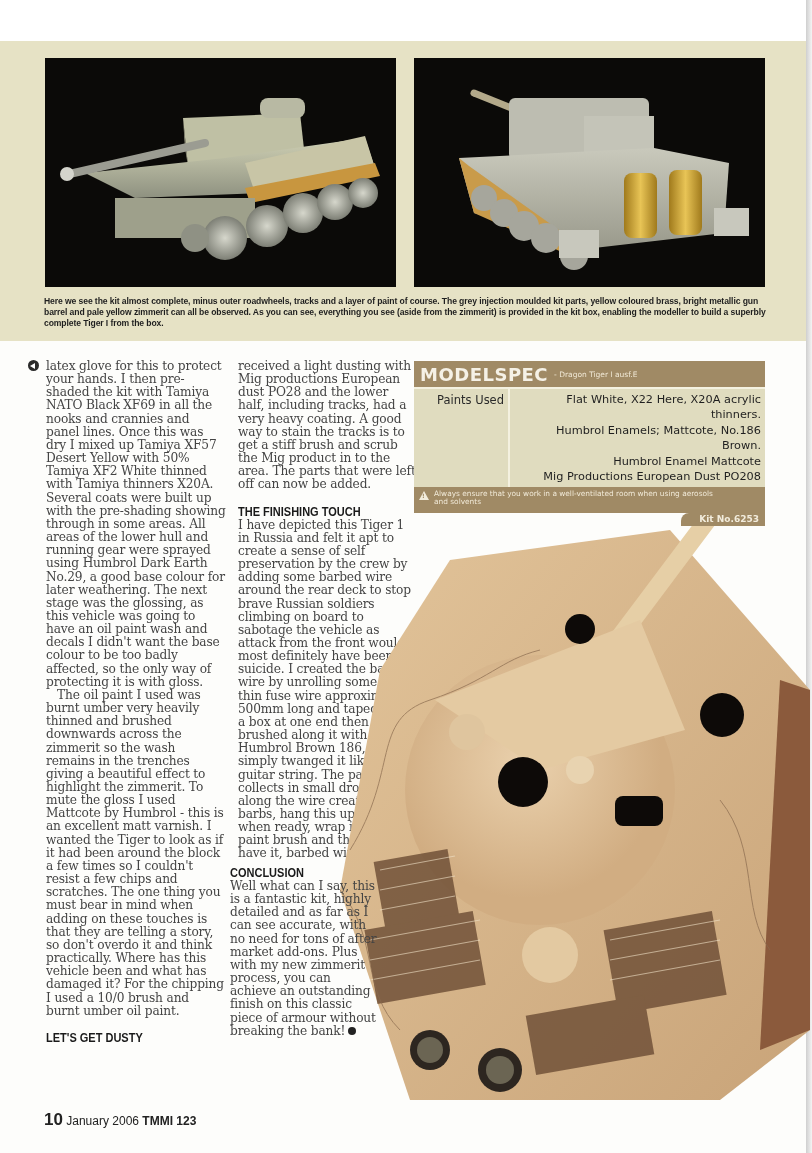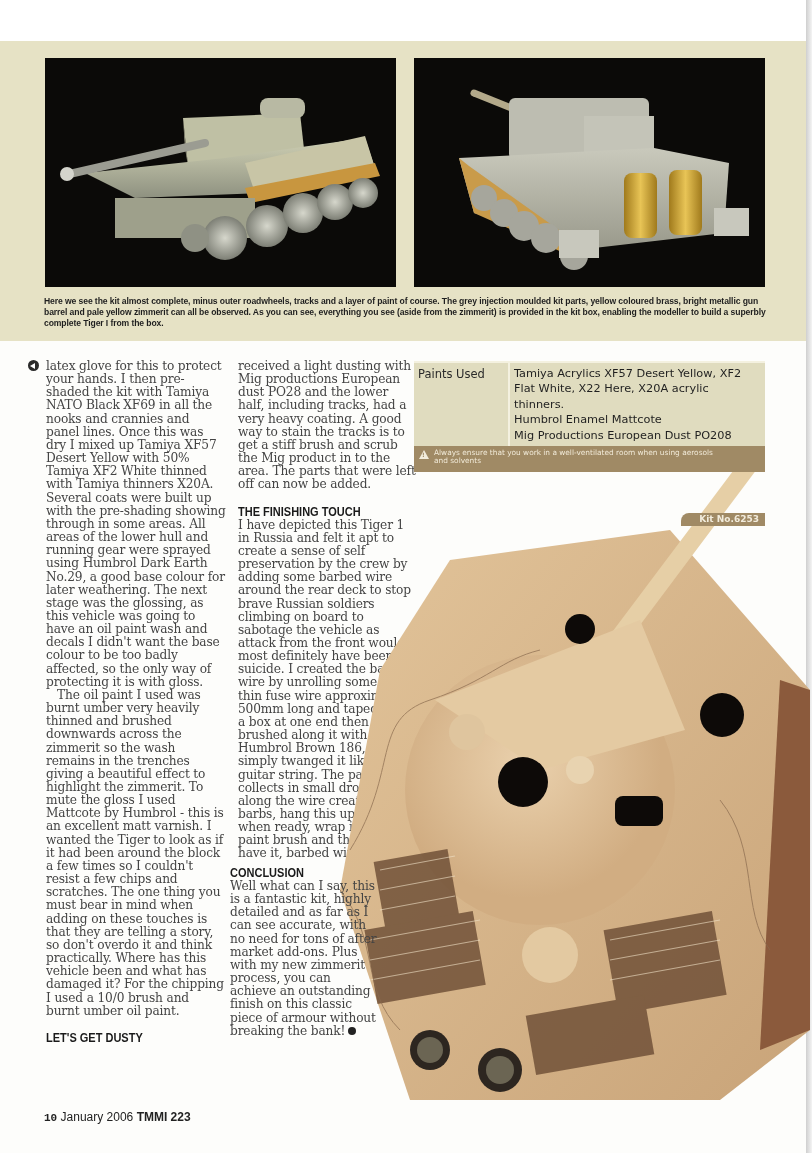--- a/index.html
+++ b/index.html
@@ -18,30 +18,30 @@
   .col2{left:230px;top:360px;width:178px;margin-left:8px;}
   .col3{left:230px;top:866px;width:150px;}
   .head{font-family:"Liberation Sans",sans-serif;font-weight:bold;font-size:12.5px;line-height:14px;color:#1a1a1a;letter-spacing:0;transform:scaleX(0.88);transform-origin:left;display:block;}
   .gap{height:13px;}
   .cont-icon{position:absolute;left:28px;top:360px;width:11px;height:11px;border-radius:50%;background:#2a2a2a;}
   .cont-icon::after{content:"";position:absolute;left:2px;top:2.5px;border-right:5px solid #fff;border-top:3px solid transparent;border-bottom:3px solid transparent;}
   .spec{position:absolute;left:414px;top:361px;width:351px;}
   .spec-head{height:26px;background:#a08a65;display:flex;align-items:center;padding-left:6px;}
   .spec-title{font-family:"DejaVu Sans",sans-serif;font-weight:bold;font-size:18px;color:#f5f1e6;letter-spacing:0.5px;}
   .spec-sub{font-family:"DejaVu Sans",sans-serif;font-size:7.5px;color:#f1e9d6;margin-left:6px;}
-  .spec-body{display:flex;background:#e0dcbf;border-top:2px solid #f4f1e0;}
+  .spec-body{display:flex;background:#e0dcbf;border-top:2px solid #f4f1e0;text-align:right;}
   .spec-label{width:86px;font-family:"DejaVu Sans",sans-serif;font-size:11.5px;color:#2a2a2a;padding:4px 4px;border-right:2px solid #f4f1e0;}
   .spec-values{flex:1;padding:3px 4px;font-family:"DejaVu Sans",sans-serif;font-size:11.3px;line-height:15.4px;color:#1f1f1f;}
   .spec-warn{height:23px;background:#a08a65;display:flex;align-items:flex-start;padding:3px 5px 0;font-family:"DejaVu Sans",sans-serif;font-size:7.4px;line-height:8px;color:#f1ead8;}
   .warn-icon{width:0;height:0;border-left:5px solid transparent;border-right:5px solid transparent;border-bottom:9px solid #f2ecdc;margin-right:5px;margin-top:1px;position:relative;}
   .warn-icon::after{content:"!";position:absolute;left:-2px;top:1px;font-size:6px;color:#a08a65;font-weight:bold;}
   .kit-no{position:absolute;right:0;top:152px;background:#a08a65;padding:1px 6px 2px 18px;font-family:"DejaVu Sans",sans-serif;font-size:9px;font-weight:bold;color:#f2ecdc;border-radius:8px 0 0 0;}
   .tank-photo{position:absolute;left:340px;top:470px;width:470px;height:630px;}
   .footer{position:absolute;left:44px;top:1110px;font-family:"Liberation Sans",sans-serif;font-size:12px;color:#222;}
-  .footer .pg{font-weight:bold;font-size:11px;font-family:Liberation Mono, monospace;}
+  .footer .pg{font-weight:bold;font-size:17px;}
   .footer .mag{font-weight:bold;}
   .end-mark{display:inline-block;width:8px;height:8px;border-radius:50%;background:#222;margin-left:3px;vertical-align:0;}
 </style>
 </head>
 <body>
 
 <div class="top-band"></div>
 <div class="beige"></div>
 <div class="edge"></div>
 
@@ -180,33 +180,37 @@
     </g>
   </svg>
 </div>
 
 <div class="col col3">
   <span class="head">CONCLUSION</span>
   <p style="display:inline">Well what can I say, this is a fantastic kit, highly detailed and as far as I can see accurate, with no need for tons of after market add-ons. Plus with my new zimmerit process, you can achieve an outstanding finish on this classic piece of armour without breaking the bank!</p><span class="end-mark"></span>
 </div>
 
 <div class="spec">
+  <div class="spec-head">
+    <span class="spec-title">MODELSPEC</span>
+    <span class="spec-sub">- Dragon Tiger I ausf.E</span>
+  </div>
   <div class="spec-body">
     <div class="spec-label">Paints Used</div>
     <div class="spec-values">
-      <div>Tamiya Acrylics XF57 Desert Yellow, XF2</div>
       <div>Flat White, X22 Here, X20A acrylic thinners.</div>
+      <div>Humbrol Enamels; Mattcote, No.186 Brown.</div>
       <div>Humbrol Enamel Mattcote</div>
       <div>Mig Productions European Dust PO208</div>
     </div>
   </div>
   <div class="spec-warn">
     <span class="warn-icon"></span>
     <span style="width:290px;">Always ensure that you work in a well-ventilated room when using aerosols and solvents</span>
   </div>
   <div class="kit-no">Kit No.6253</div>
 </div>
 
 <div class="footer">
   <span class="pg">10</span>
   <span>January 2006</span>
-  <span class="mag">TMMI 223</span>
+  <span class="mag">TMMI 123</span>
 </div>
 
 </body></html>

